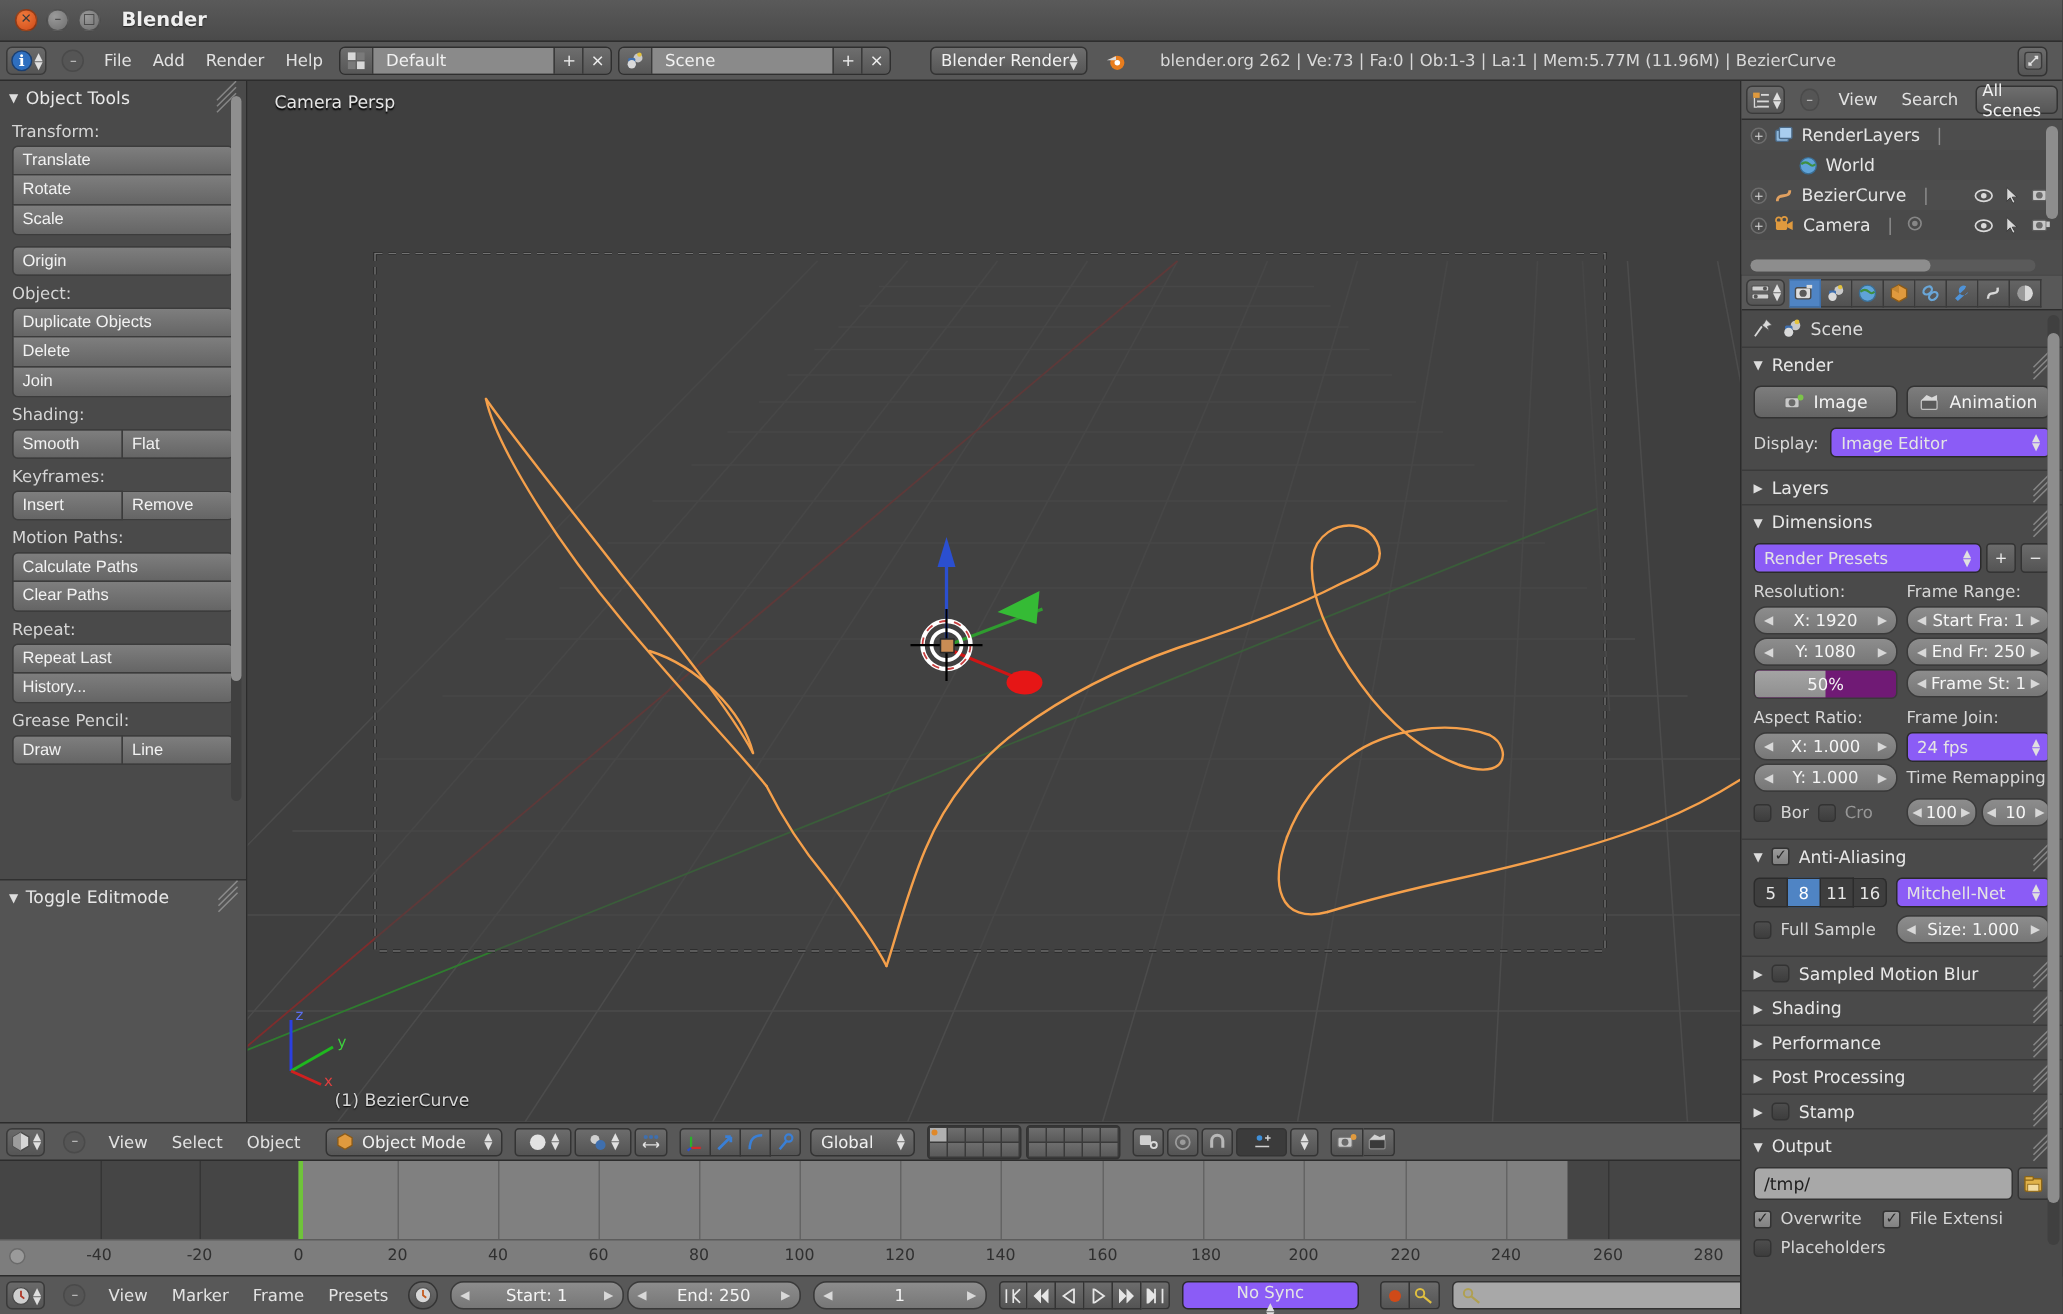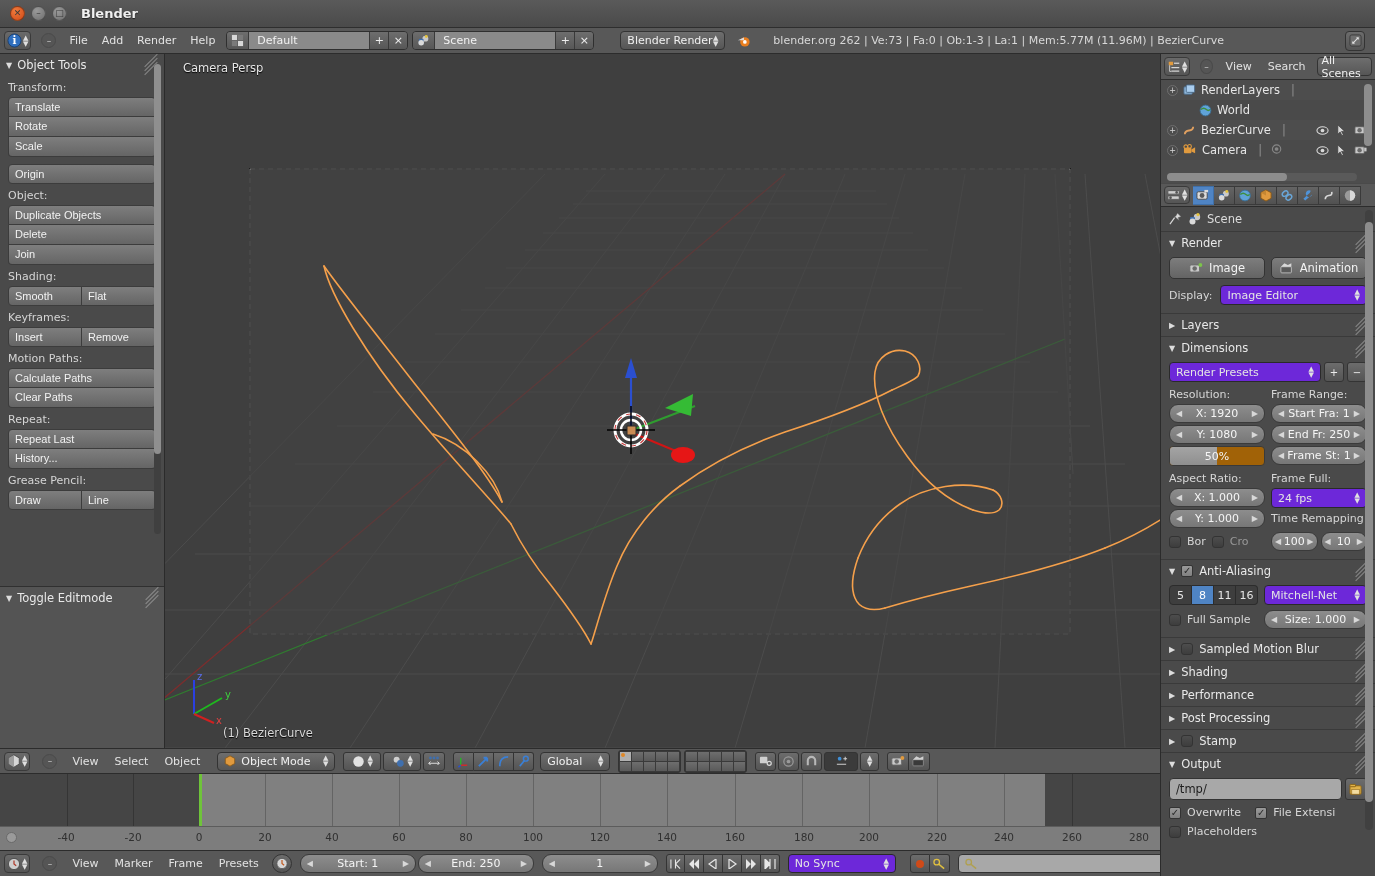--- a/index.html
+++ b/index.html
@@ -166,21 +166,21 @@
     display:flex;align-items:center;padding:0 4px;gap:2px;
   }
   .numfield{
     display:flex;align-items:center;justify-content:space-between;
     height:19px;border-radius:9px;background:linear-gradient(#8d8d8d,#777);
     border:1px solid #3a3a3a;color:#f5f5f5;font-size:11px;padding:0 6px;
   }
   .numfield .arr{font-size:8px;color:#e8e8e8;opacity:.85;}
   .darkfield{
     display:flex;align-items:center;justify-content:space-between;
-    height:19px;border-radius:4px;background:#6d28d9;
+    height:19px;border-radius:4px;background:#8b5cf6;
     border:1px solid #2a2a2a;color:#e4e4e4;font-size:11px;padding:0 6px;
   }
 
   
   .outliner{
     position:absolute;left:1160px;top:54px;width:215px;height:130px;
     background:#4a4a4a;border-left:1px solid #2b2b2b;
   }
   .out-header{height:26px;background:#585858;display:flex;align-items:center;
     padding:0 3px;gap:2px;border-bottom:1px solid #2c2c2c;}
@@ -221,21 +221,21 @@
   .bigbtn{
     flex:1;height:22px;border-radius:5px;border:1px solid #333;
     background:linear-gradient(#7d7d7d,#646464);color:#f3f3f3;font-size:11.5px;
     display:flex;align-items:center;justify-content:center;gap:6px;
   }
   .lbl{color:#d6d6d6;font-size:11px;}
   .colrow{display:flex;gap:6px;}
   .col{flex:1;}
   .pct{
     height:20px;border-radius:4px;border:1px solid #3a3a3a;overflow:hidden;
-    position:relative;background:#a16207;display:flex;align-items:center;
+    position:relative;background:#701a75;display:flex;align-items:center;
     justify-content:center;color:#f5f5f5;font-size:11px;
   }
   .pct i{position:absolute;left:0;top:0;height:100%;background:linear-gradient(#a4a4a4,#8f8f8f);}
   .pct span{position:relative;}
   .aa-seg{display:flex;}
   .aa-seg .ab{flex:1;height:20px;display:flex;align-items:center;justify-content:center;
     background:#3e3e3e;border:1px solid #2c2c2c;border-left:none;color:#e6e6e6;font-size:11px;}
   .aa-seg .ab:first-child{border-left:1px solid #2c2c2c;border-radius:4px 0 0 4px;}
   .aa-seg .ab:last-child{border-radius:0 4px 4px 0;}
   .aa-seg .ab.on{background:#4f84c4;color:#fff;}
@@ -764,21 +764,21 @@
             <path d="M1 0 L6 5 L1 10 Z M6 0 L11 5 L6 10 Z" fill="#e6e6e6"></path>
           </svg>
       </div>
       <div class="mini-btn" style="width:18px;">
         <svg width="12" height="10" viewBox="0 0 12 10">
             <path d="M1 0 L6 5 L1 10 Z M6 0 L6 10 M11 0 L11 10" stroke="#e6e6e6" stroke-width="1.2" fill="#e6e6e6"></path>
           </svg>
       </div>
     </div>
 
-    <div class="darkfield" style="width:108px;margin-left:6px;">
+    <div class="darkfield" style="width:118px;margin-left:6px;flex-direction:column;">
       <span>No Sync</span>
       <span class="updown">▲<br>▼</span>
     </div>
 
     <div class="seg" style="margin-left:12px;">
       <div class="mini-btn" style="width:20px;">
         <svg width="12" height="12" viewBox="0 0 12 12">
             <circle cx="6" cy="6" r="4" fill="#d04a18"></circle>
           </svg>
       </div>
@@ -1100,21 +1100,21 @@
               <span>X: 1.000</span>
               <span class="arr">▶</span>
             </div>
             <div class="numfield" style="margin-top:2px;">
               <span class="arr">◀</span>
               <span>Y: 1.000</span>
               <span class="arr">▶</span>
             </div>
           </div>
           <div class="col">
-            <div class="lbl">Frame Full:</div>
+            <div class="lbl">Frame Join:</div>
             <div class="darkfield" style="margin-top:3px;height:20px;">
               <span>24 fps</span>
               <span class="updown">▲<br>▼</span>
             </div>
             <div class="lbl" style="margin-top:4px;">Time Remapping</div>
           </div>
         </div>
 
         <div style="display:flex;gap:6px;margin-top:4px;align-items:center;">
           <div style="flex:1;display:flex;align-items:center;gap:6px;">

